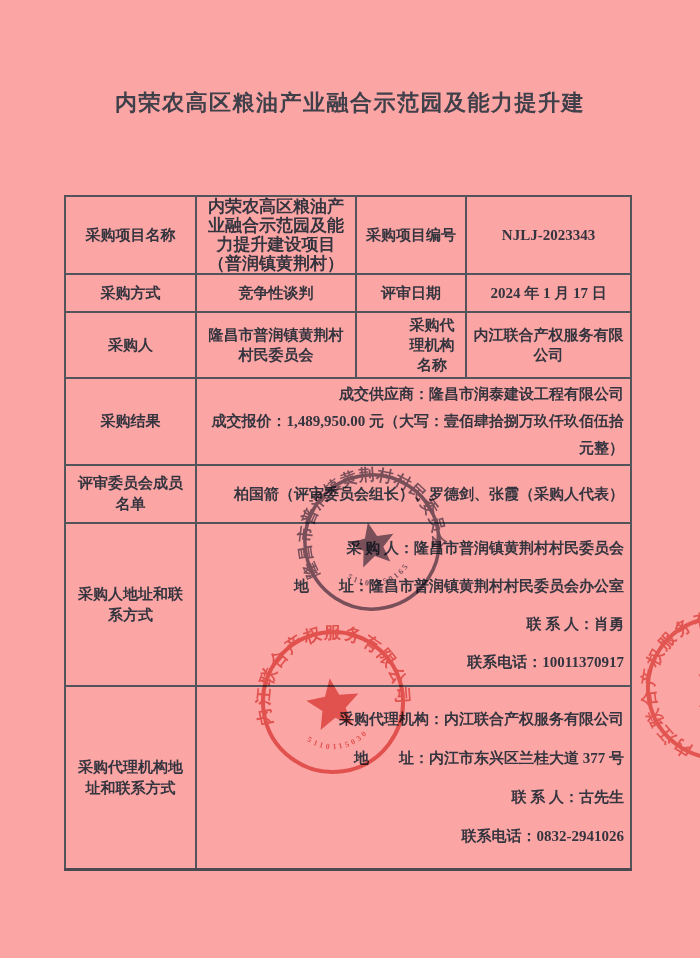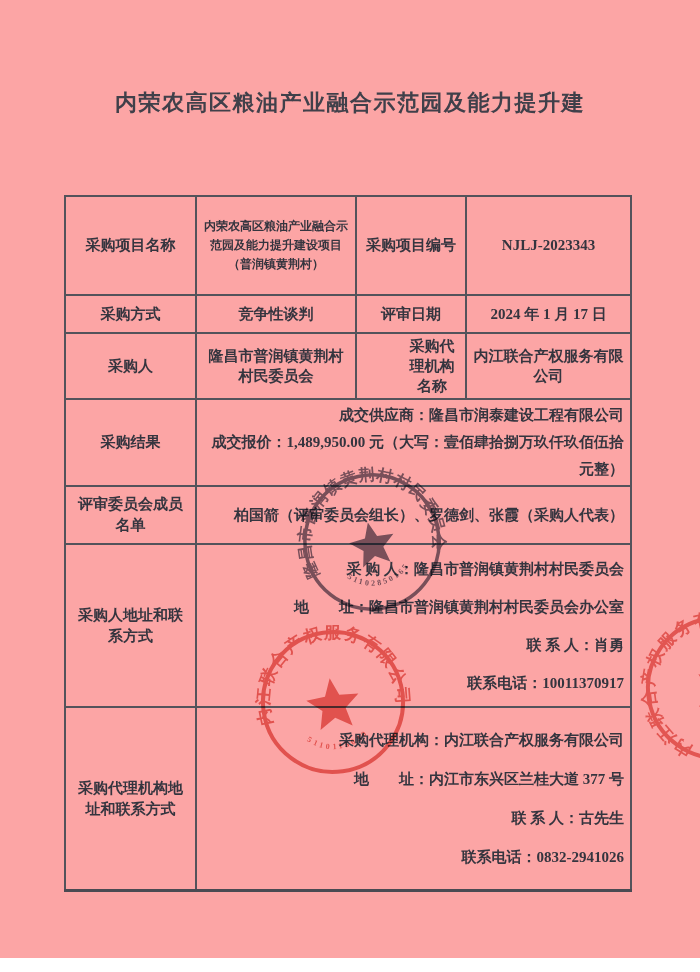--- a/index.html
+++ b/index.html
@@ -62,21 +62,21 @@
   <table class="doc-table">
     <colgroup>
       <col style="width:131px">
         <col style="width:160px">
         <col style="width:110px">
         <col style="width:165px">
     </colgroup>
     <tbody>
       <tr class="r1">
         <td class="lbl">采购项目名称</td>
-        <td class="val" style="line-height:19px;font-size:12px;padding:20px 4px;">内荣农高区粮油产业融合示范园及能力提升建设项目（普润镇黄荆村）</td>
+        <td class="val" style="line-height:19px;font-size:17px;padding:0 4px;">内荣农高区粮油产业融合示范园及能力提升建设项目（普润镇黄荆村）</td>
         <td class="lbl">采购项目编号</td>
         <td class="val">NJLJ-2023343</td>
       </tr>
       <tr class="r2">
         <td class="lbl">采购方式</td>
         <td class="val">竞争性谈判</td>
         <td class="lbl">评审日期</td>
         <td class="val">2024 年 1 月 17 日</td>
       </tr>
       <tr class="r3">

